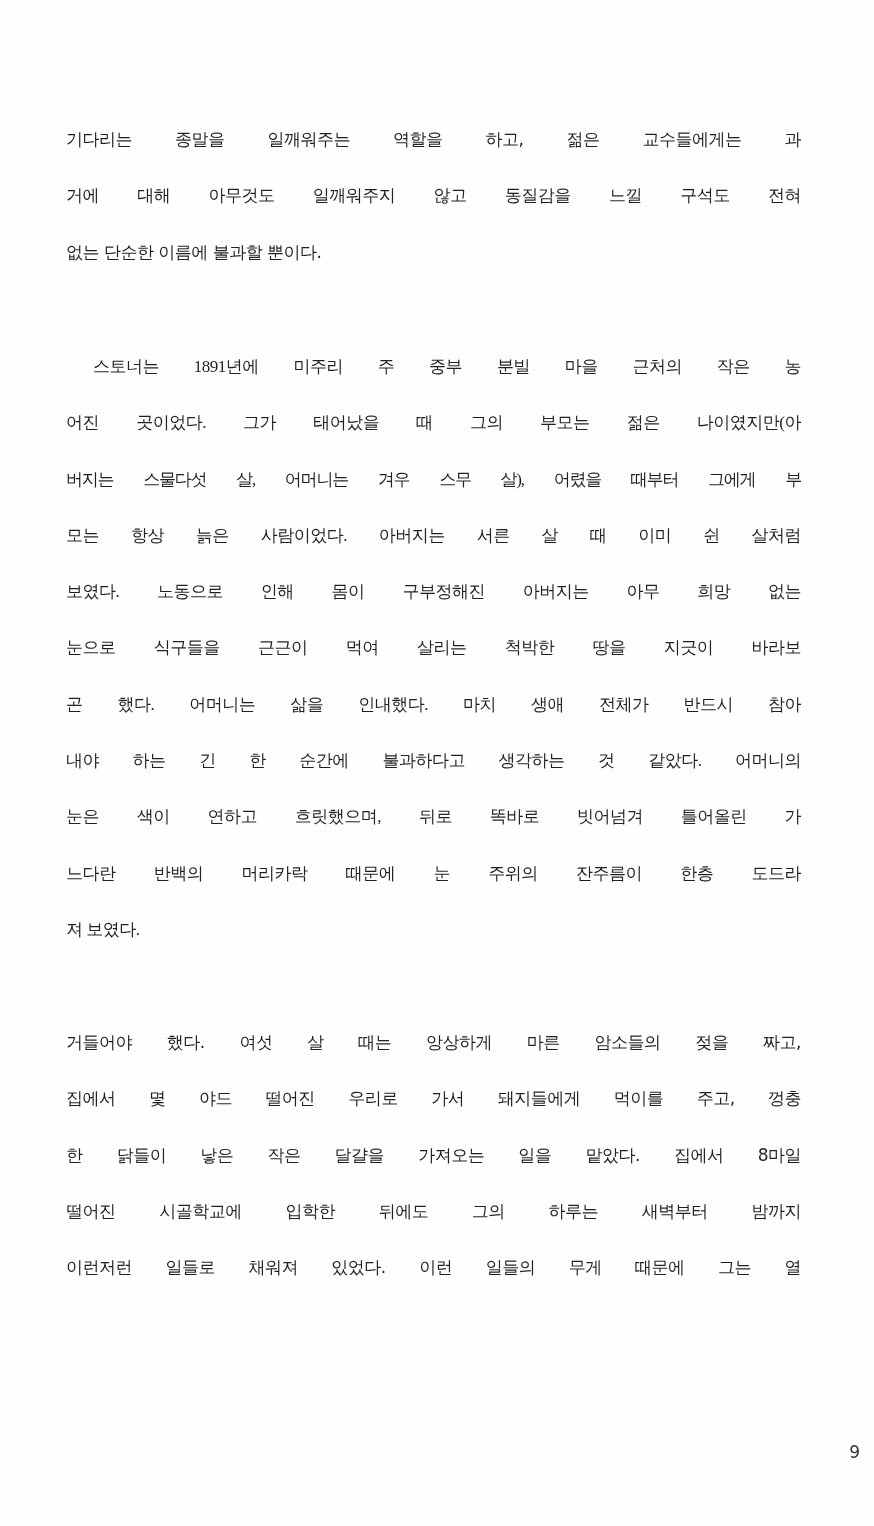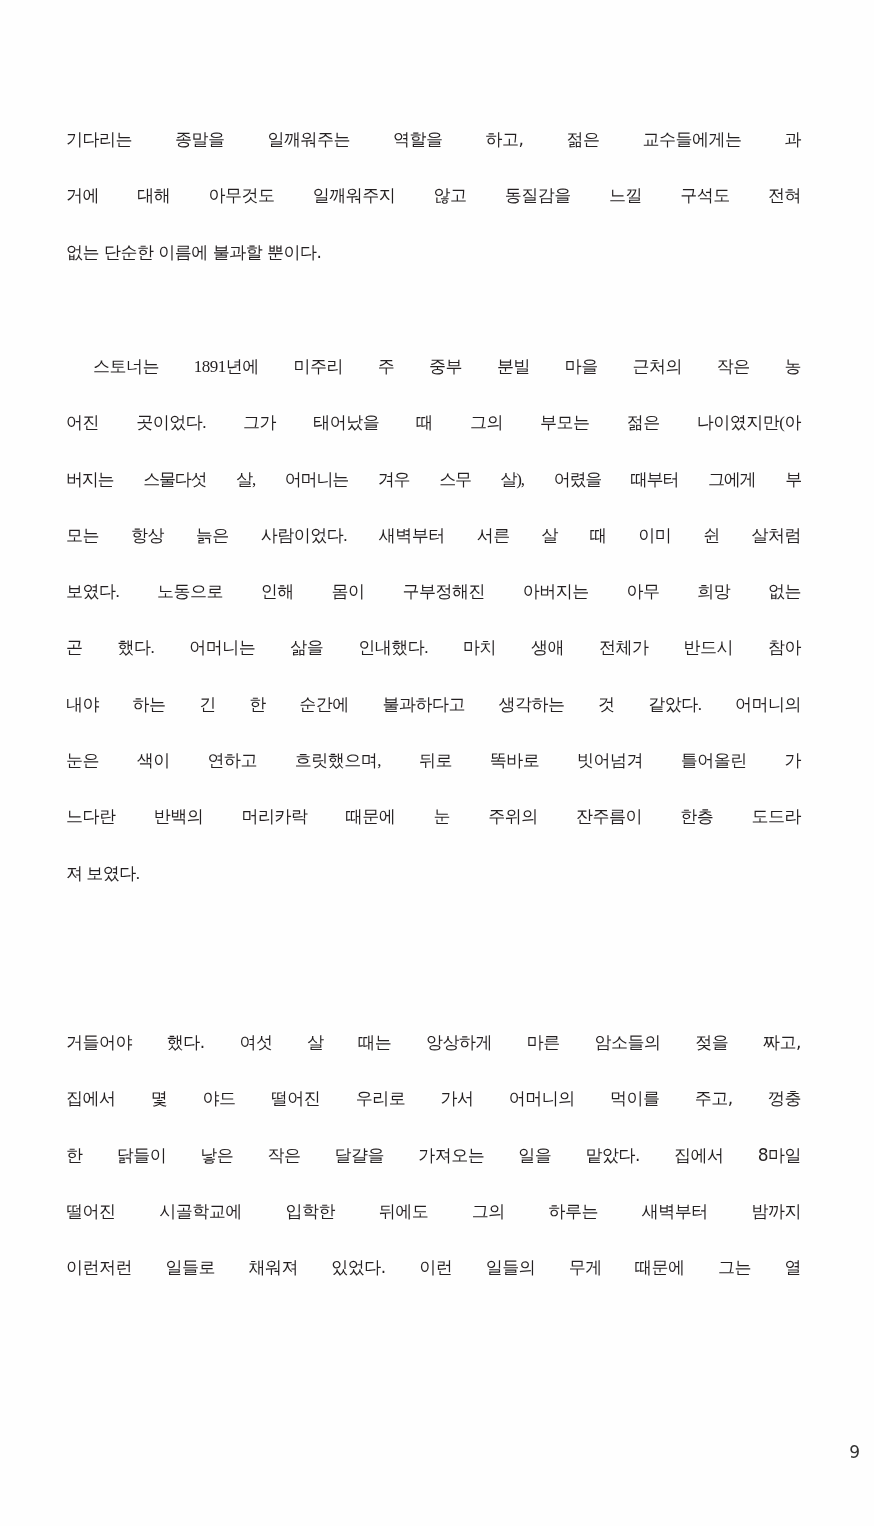--- a/index.html
+++ b/index.html
@@ -59,32 +59,33 @@
   <div class="text-block" style="top:111px;">
     <div class="line">기다리는 종말을 일깨워주는 역할을 하고, 젊은 교수들에게는 과</div>
     <div class="line">거에 대해 아무것도 일깨워주지 않고 동질감을 느낄 구석도 전혀</div>
     <div class="line last">없는 단순한 이름에 불과할 뿐이다.</div>
   </div>
 
   <div class="text-block" style="top:339px;font-family:Liberation Serif, serif;">
     <div class="line indent">스토너는 1891년에 미주리 주 중부 분빌 마을 근처의 작은 농</div>
     <div class="line">어진 곳이었다. 그가 태어났을 때 그의 부모는 젊은 나이였지만(아</div>
     <div class="line" style="letter-spacing:-1.2px;">버지는 스물다섯 살, 어머니는 겨우 스무 살), 어렸을 때부터 그에게 부</div>
-    <div class="line">모는 항상 늙은 사람이었다. 새벽부터 서른 살 때 이미 쉰 살처럼</div>
+    <div class="line">모는 항상 늙은 사람이었다. 아버지는 서른 살 때 이미 쉰 살처럼</div>
     <div class="line">보였다. 노동으로 인해 몸이 구부정해진 아버지는 아무 희망 없는</div>
+    <div class="line">눈으로 식구들을 근근이 먹여 살리는 척박한 땅을 지긋이 바라보</div>
     <div class="line">곤 했다. 어머니는 삶을 인내했다. 마치 생애 전체가 반드시 참아</div>
     <div class="line">내야 하는 긴 한 순간에 불과하다고 생각하는 것 같았다. 어머니의</div>
     <div class="line">눈은 색이 연하고 흐릿했으며, 뒤로 똑바로 빗어넘겨 틀어올린 가</div>
     <div class="line">느다란 반백의 머리카락 때문에 눈 주위의 잔주름이 한층 도드라</div>
     <div class="line last">져 보였다.</div>
   </div>
 
   <div class="text-block" style="top:1014px;">
     <div class="line">거들어야 했다. 여섯 살 때는 앙상하게 마른 암소들의 젖을 짜고,</div>
-    <div class="line">집에서 몇 야드 떨어진 우리로 가서 어머니의 먹이를 주고, 껑충</div>
+    <div class="line">집에서 몇 야드 떨어진 우리로 가서 돼지들에게 먹이를 주고, 껑충</div>
     <div class="line">한 닭들이 낳은 작은 달걀을 가져오는 일을 맡았다. 집에서 8마일</div>
     <div class="line">떨어진 시골학교에 입학한 뒤에도 그의 하루는 새벽부터 밤까지</div>
     <div class="line">이런저런 일들로 채워져 있었다. 이런 일들의 무게 때문에 그는 열</div>
   </div>
 
   <div class="page-number">9</div>
 
 </div>
 
 </body></html>

